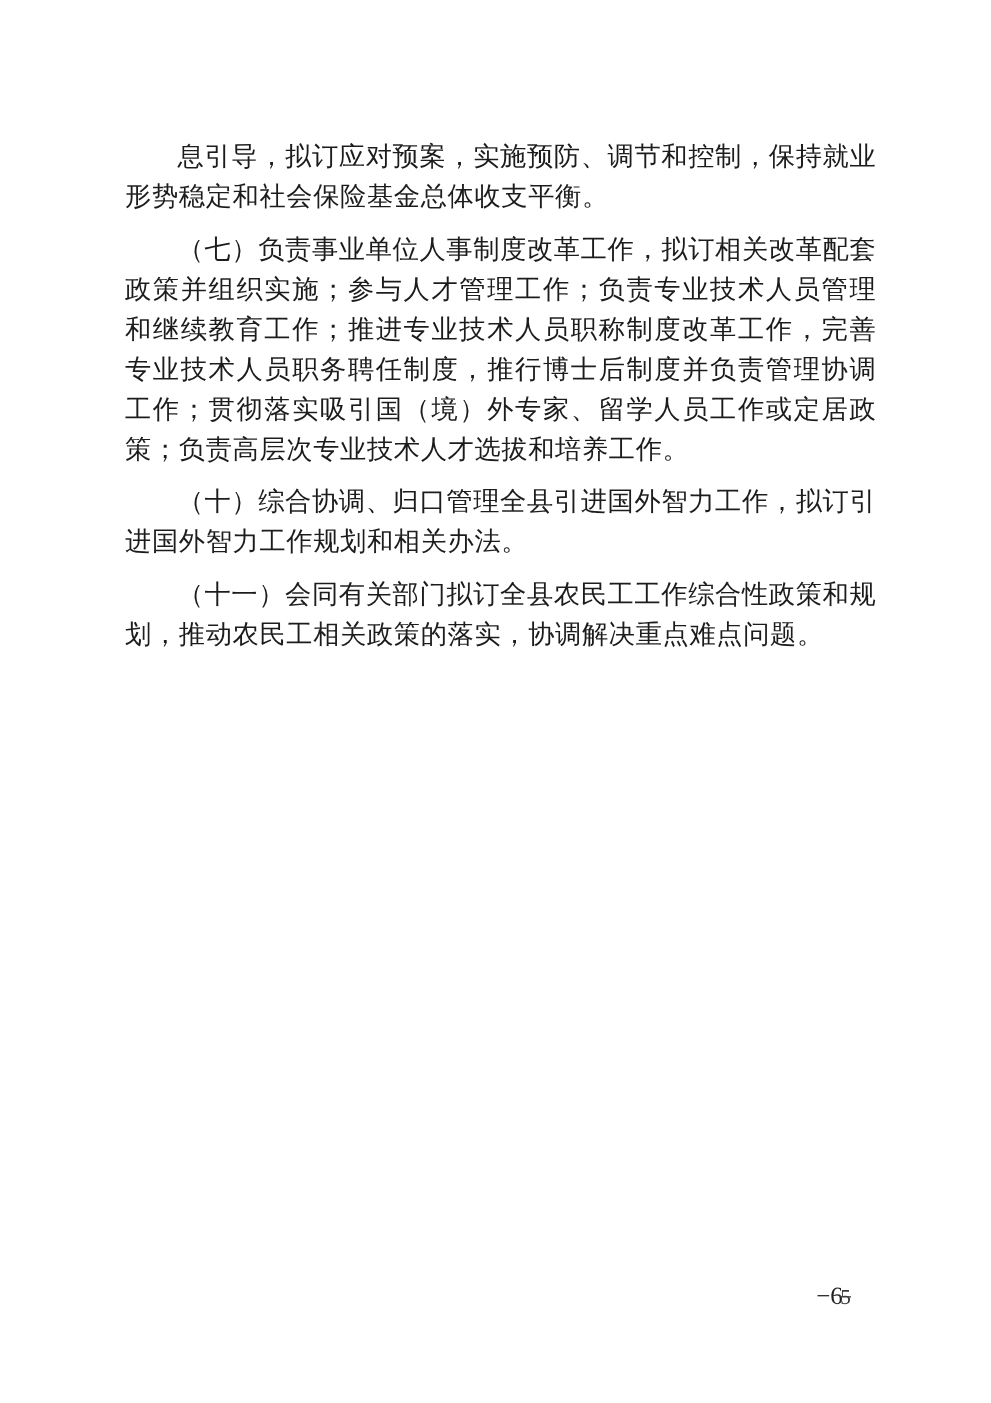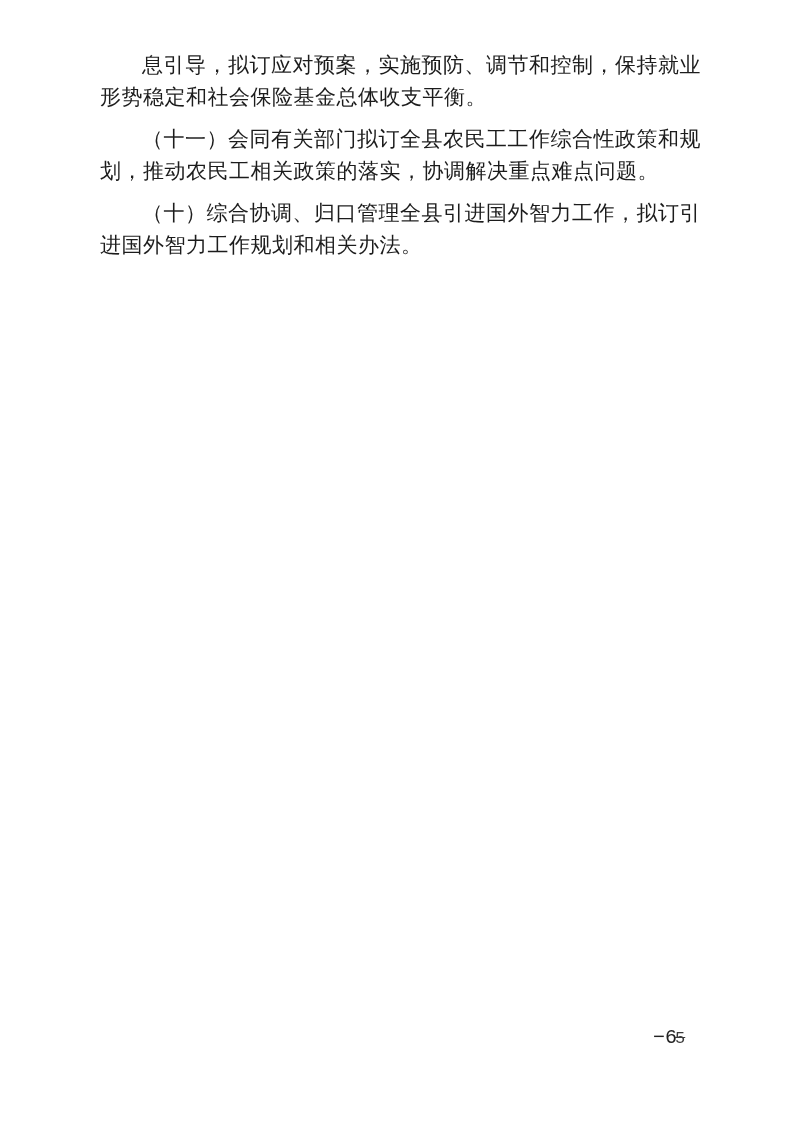--- a/index.html
+++ b/index.html
@@ -6,22 +6,22 @@
     margin: 0;
     padding: 0;
     background: #ffffff;
   }
   .page {
     position: relative;
     width: 793px;
     height: 1122px;
     box-sizing: border-box;
     background: #ffffff;
-    padding: 51px 92px 0 100px;
-    font-family: Liberation Mono, monospace;
+    padding: 109px 92px 0 100px;
+    font-family: Liberation Serif, serif;
     color: #1c1c1c;
     overflow: hidden;
   }
   .body-text p.para {
     margin: 0 0 10px 0;
     font-size: 21px;
     line-height: 32px;
     text-indent: 2em;
     text-align: justify;
     letter-spacing: 0.5px;
@@ -41,17 +41,18 @@
     color: #3a3a3a;
     margin-left: -2px;
   }
 </style>
 </head>
 <body>
 
 <div class="page">
   <div class="body-text">
     <p class="para">息引导，拟订应对预案，实施预防、调节和控制，保持就业形势稳定和社会保险基金总体收支平衡。</p>
+    <p class="para">（七）负责事业单位人事制度改革工作，拟订相关改革配套政策并组织实施；参与人才管理工作；负责专业技术人员管理和继续教育工作；推进专业技术人员职称制度改革工作，完善专业技术人员职务聘任制度，推行博士后制度并负责管理协调工作；贯彻落实吸引国（境）外专家、留学人员工作或定居政策；负责高层次专业技术人才选拔和培养工作。</p>
+    <p class="para">（十）综合协调、归口管理全县引进国外智力工作，拟订引进国外智力工作规划和相关办法。</p>
     <p class="para">（十一）会同有关部门拟订全县农民工工作综合性政策和规划，推动农民工相关政策的落实，协调解决重点难点问题。</p>
-    <p class="para">（十）综合协调、归口管理全县引进国外智力工作，拟订引进国外智力工作规划和相关办法。</p>
   </div>
   <div class="footer"><span>−6</span><span class="struck">5</span></div>
 </div>
 
 </body></html>

